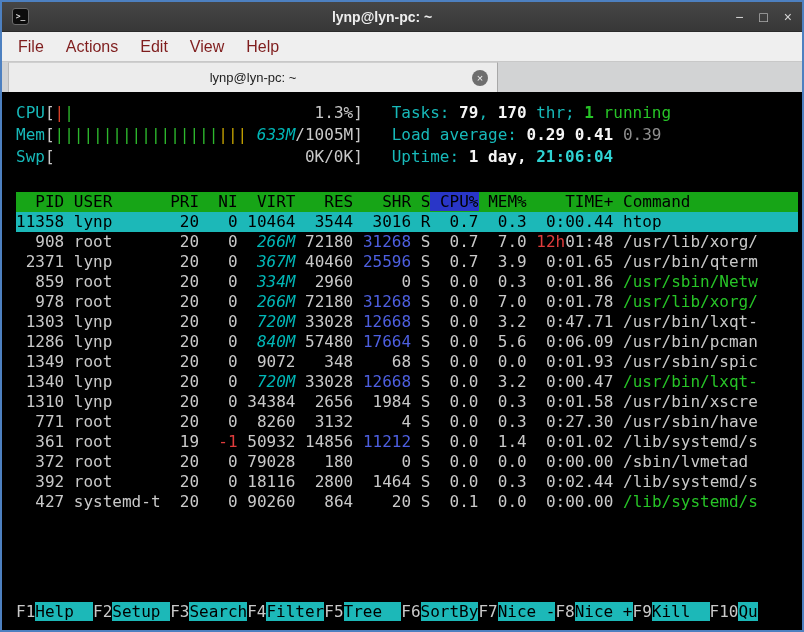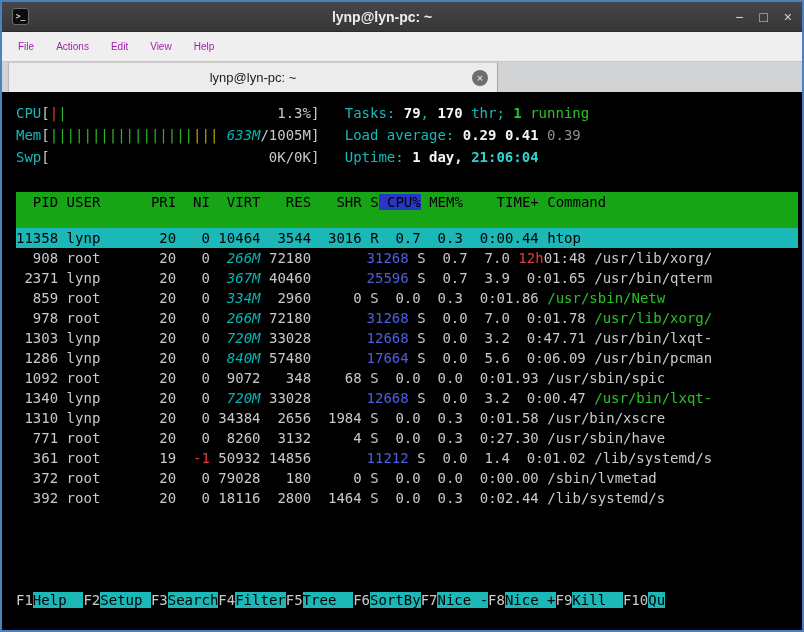--- a/index.html
+++ b/index.html
@@ -25,42 +25,42 @@
   }
   .win-title { flex: 1; text-align: center; color: #ededed; font-weight: bold; font-size: 14px; }
   .win-btns { display: flex; gap: 16px; color: #d6d6d6; font-size: 14px; flex: none; }
   .win-btns span { cursor: default; line-height: 1; }
 
   
   .menubar {
     height: 30px; flex: none; background: #efefef; border-bottom: 1px solid #c8c8c8;
     display: flex; align-items: center; padding: 0 6px; gap: 2px;
   }
-  .menu-item { padding: 5px 10px; font-size: 10px; color: #a21caf; text-align: center; }
+  .menu-item { padding: 5px 10px; font-size: 16px; color: #7f1d1d; text-align: center; }
 
   
   .tabbar { height: 30px; flex: none; background: #d2d3d4; display: flex; align-items: stretch; }
   .tab {
     width: 490px; margin-left: 6px; background: #ececec;
     border-left: 1px solid #b8b8b8; border-right: 1px solid #a8a8a8; border-top: 1px solid #cfcfcf;
     display: flex; align-items: center; justify-content: center; position: relative;
   }
   .tab-label { font-size: 13px; color: #222; }
   .tab-close {
     position: absolute; right: 9px; top: 7px; width: 16px; height: 16px;
     border-radius: 50%; background: #6e6e6e; color: #f2f2f2;
     font-size: 11px; line-height: 16px; text-align: center;
   }
 
   
   .terminal {
     flex: 1; background: #000; overflow: hidden;
-    font-family: "DejaVu Sans Mono", monospace; font-size: 14px; line-height: 20px;
+    font-family: "DejaVu Sans Mono", monospace; font-size: 16px; line-height: 20px;
     color: var(--text-default, #c9c9c9);
-    padding: 10px 4px 20px 14px;
+    padding: 10px 4px 8px 14px;
     display: flex; flex-direction: column;
   }
 
   .hdr-area { display: flex; line-height: 22px; flex: none; }
   .mcol { width: 36ch; flex: none; }
   .rcol { margin-left: 3ch; }
   .mline { display: flex; white-space: pre; }
   .mbody { flex: 1; overflow: hidden; white-space: pre; }
   .rline { white-space: pre; }
 
@@ -68,29 +68,29 @@
 
   .cap   { color: var(--caption-cyan, #17b9b9); }
   .brk   { color: var(--text-default, #c9c9c9); }
   .mtext { color: var(--text-default, #c9c9c9); }
   .bw    { color: var(--text-bright, #f5f5f5); font-weight: bold; }
   .dim   { color: var(--text-dim, #8f8f8f); }
   .bc    { color: var(--bright-cyan, #2fd3d3); font-weight: bold; }
   .bg    { color: var(--thread-green, #27c427); font-weight: bold; }
   .grn   { color: var(--thread-green, #27c427); }
   .num-c { color: var(--number-cyan, #00b7b7); font-style: italic; }
-  .num-b { color: var(--number-blue, #4d5fe0); margin-left: 47px; }
+  .num-b { color: var(--number-blue, #4d5fe0); }
   .red   { color: var(--alert-red, #e03c3c); }
   .bar-g { color: var(--bar-green, #2db82d); }
   .bar-y { color: var(--bar-yellow, #c2a000); }
   .bar-r { color: var(--bar-red, #d84028); }
 
   .thead {
     flex: none; width: 100%; white-space: pre;
-    background: var(--header-green, #17a517); color: #000; height: 36px;
+    background: var(--header-green, #17a517); color: #000; height: 20px;
   }
   .thead .hdr-sort { background: var(--sort-blue, #2936c8); color: #000; }
 
   .prow { white-space: pre; width: 100%; height: 20px; }
   .prow.sel { background: var(--selection-cyan, #1cb8b8); color: #000; }
   .prow.sel span { color: #000; }
 
   .fkeys { margin-top: auto; flex: none; white-space: pre; height: 20px; }
   .fk-key { color: var(--text-default, #c9c9c9); }
   .fk-label { background: var(--selection-cyan, #1cb8b8); color: #000; }
@@ -145,25 +145,26 @@
     <div class="thead" id="table-header"><span>  PID</span> <span>USER     </span> <span>PRI</span> <span> NI</span> <span> VIRT</span> <span>  RES</span> <span>  SHR</span> <span>S</span><span class="hdr-sort"> CPU%</span> <span>MEM%</span> <span>   TIME+</span> <span>Command</span></div>
 
     <div id="rows">
         <div class="prow sel"><span>11358</span> <span>lynp     </span> <span> 20</span> <span>  0</span> <span>10464</span> <span> 3544</span> <span> 3016</span> <span>R</span> <span> 0.7</span> <span> 0.3</span> <span> 0:00.44</span> <span>htop</span></div>
         <div class="prow"><span>  908</span> <span>root     </span> <span> 20</span> <span>  0</span> <span class="num-c"> 266M</span> <span>72180</span> <span class="num-b">31268</span> <span>S</span> <span> 0.7</span> <span> 7.0</span> <span class="red">12h</span><span>01:48</span> <span>/usr/lib/xorg/</span></div>
         <div class="prow"><span> 2371</span> <span>lynp     </span> <span> 20</span> <span>  0</span> <span class="num-c"> 367M</span> <span>40460</span> <span class="num-b">25596</span> <span>S</span> <span> 0.7</span> <span> 3.9</span> <span> 0:01.65</span> <span>/usr/bin/qterm</span></div>
         <div class="prow"><span>  859</span> <span>root     </span> <span> 20</span> <span>  0</span> <span class="num-c"> 334M</span> <span> 2960</span> <span>    0</span> <span>S</span> <span> 0.0</span> <span> 0.3</span> <span> 0:01.86</span> <span class="grn">/usr/sbin/Netw</span></div>
         <div class="prow"><span>  978</span> <span>root     </span> <span> 20</span> <span>  0</span> <span class="num-c"> 266M</span> <span>72180</span> <span class="num-b">31268</span> <span>S</span> <span> 0.0</span> <span> 7.0</span> <span> 0:01.78</span> <span class="grn">/usr/lib/xorg/</span></div>
         <div class="prow"><span> 1303</span> <span>lynp     </span> <span> 20</span> <span>  0</span> <span class="num-c"> 720M</span> <span>33028</span> <span class="num-b">12668</span> <span>S</span> <span> 0.0</span> <span> 3.2</span> <span> 0:47.71</span> <span>/usr/bin/lxqt-</span></div>
         <div class="prow"><span> 1286</span> <span>lynp     </span> <span> 20</span> <span>  0</span> <span class="num-c"> 840M</span> <span>57480</span> <span class="num-b">17664</span> <span>S</span> <span> 0.0</span> <span> 5.6</span> <span> 0:06.09</span> <span>/usr/bin/pcman</span></div>
-        <div class="prow"><span> 1092</span> <span>root     </span> <span> 20</span> <span>  0</span> <span> 9072</span> <span>  348</span> <span>   68</span> <span>S</span> <span> 0.0</span> <span> 0.0</span> <span> 0:01.93</span> <span>/usr/sbin/spic</span></div>
+        <div class="prow"><span> 1349</span> <span>root     </span> <span> 20</span> <span>  0</span> <span> 9072</span> <span>  348</span> <span>   68</span> <span>S</span> <span> 0.0</span> <span> 0.0</span> <span> 0:01.93</span> <span>/usr/sbin/spic</span></div>
         <div class="prow"><span> 1340</span> <span>lynp     </span> <span> 20</span> <span>  0</span> <span class="num-c"> 720M</span> <span>33028</span> <span class="num-b">12668</span> <span>S</span> <span> 0.0</span> <span> 3.2</span> <span> 0:00.47</span> <span class="grn">/usr/bin/lxqt-</span></div>
         <div class="prow"><span> 1310</span> <span>lynp     </span> <span> 20</span> <span>  0</span> <span>34384</span> <span> 2656</span> <span> 1984</span> <span>S</span> <span> 0.0</span> <span> 0.3</span> <span> 0:01.58</span> <span>/usr/bin/xscre</span></div>
         <div class="prow"><span>  771</span> <span>root     </span> <span> 20</span> <span>  0</span> <span> 8260</span> <span> 3132</span> <span>    4</span> <span>S</span> <span> 0.0</span> <span> 0.3</span> <span> 0:27.30</span> <span>/usr/sbin/have</span></div>
         <div class="prow"><span>  361</span> <span>root     </span> <span> 19</span> <span class="red"> -1</span> <span>50932</span> <span>14856</span> <span class="num-b">11212</span> <span>S</span> <span> 0.0</span> <span> 1.4</span> <span> 0:01.02</span> <span>/lib/systemd/s</span></div>
         <div class="prow"><span>  372</span> <span>root     </span> <span> 20</span> <span>  0</span> <span>79028</span> <span>  180</span> <span>    0</span> <span>S</span> <span> 0.0</span> <span> 0.0</span> <span> 0:00.00</span> <span>/sbin/lvmetad</span></div>
         <div class="prow"><span>  392</span> <span>root     </span> <span> 20</span> <span>  0</span> <span>18116</span> <span> 2800</span> <span> 1464</span> <span>S</span> <span> 0.0</span> <span> 0.3</span> <span> 0:02.44</span> <span>/lib/systemd/s</span></div>
+        <div class="prow"><span>  427</span> <span>systemd-t</span> <span> 20</span> <span>  0</span> <span>90260</span> <span>  864</span> <span>   20</span> <span>S</span> <span> 0.1</span> <span> 0.0</span> <span> 0:00.00</span> <span class="grn">/lib/systemd/s</span></div>
       </div>
 
     <div class="fkeys" id="fkeys"><span><span class="fk-key">F1</span><span class="fk-label">Help  </span></span><span><span class="fk-key">F2</span><span class="fk-label">Setup </span></span><span><span class="fk-key">F3</span><span class="fk-label">Search</span></span><span><span class="fk-key">F4</span><span class="fk-label">Filter</span></span><span><span class="fk-key">F5</span><span class="fk-label">Tree  </span></span><span><span class="fk-key">F6</span><span class="fk-label">SortBy</span></span><span><span class="fk-key">F7</span><span class="fk-label">Nice -</span></span><span><span class="fk-key">F8</span><span class="fk-label">Nice +</span></span><span><span class="fk-key">F9</span><span class="fk-label">Kill  </span></span><span><span class="fk-key">F10</span><span class="fk-label">Qu</span></span></div>
 
   </div>
 </div>
 
 </body></html>

